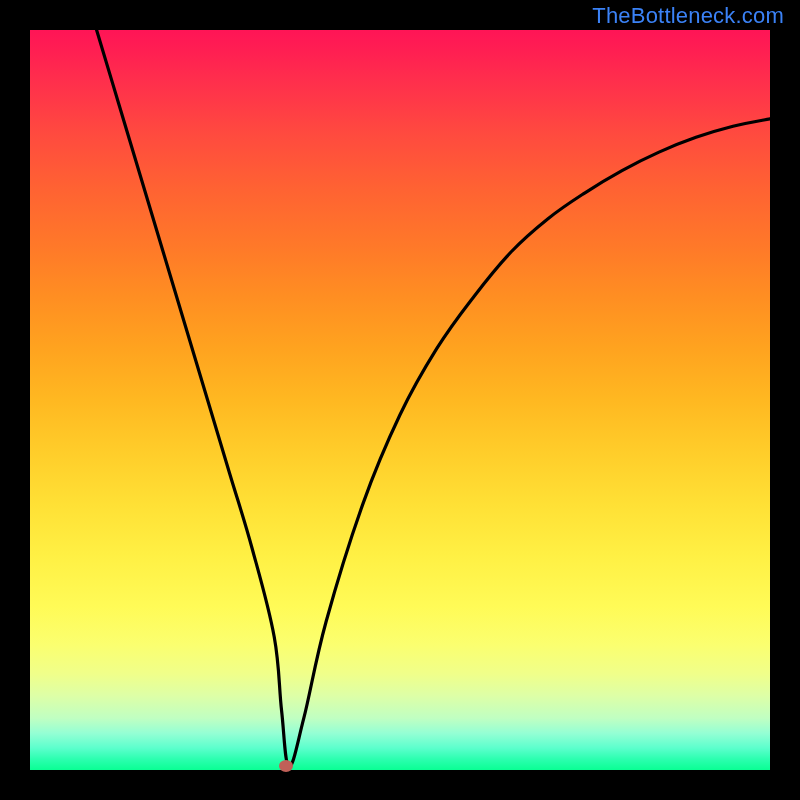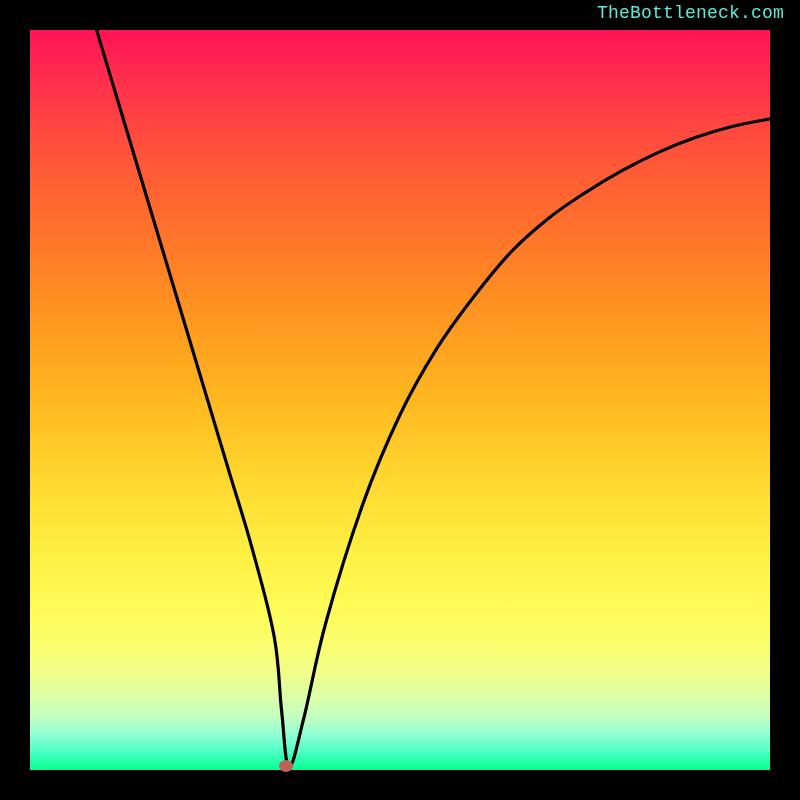--- a/index.html
+++ b/index.html
@@ -14,26 +14,25 @@
   .container {
     position: relative;
     width: 800px;
     height: 800px;
     background: #000;
   }
   .watermark {
     position: absolute;
     top: 3px;
     right: 16px;
-    color: #5eead4;
-    font-size: 18px;
+    color: #3b82f6;
+    font-size: 22px;
     font-weight: 400;
     letter-spacing: 0.2px;
     z-index: 10;
-    font-family: Liberation Mono, monospace;
   }
   .plot-area {
     position: absolute;
     left: 30px;
     top: 30px;
     width: 740px;
     height: 740px;
     background: linear-gradient(to bottom,
       #ff1456 0%,
       #ff2f4c 7%,

